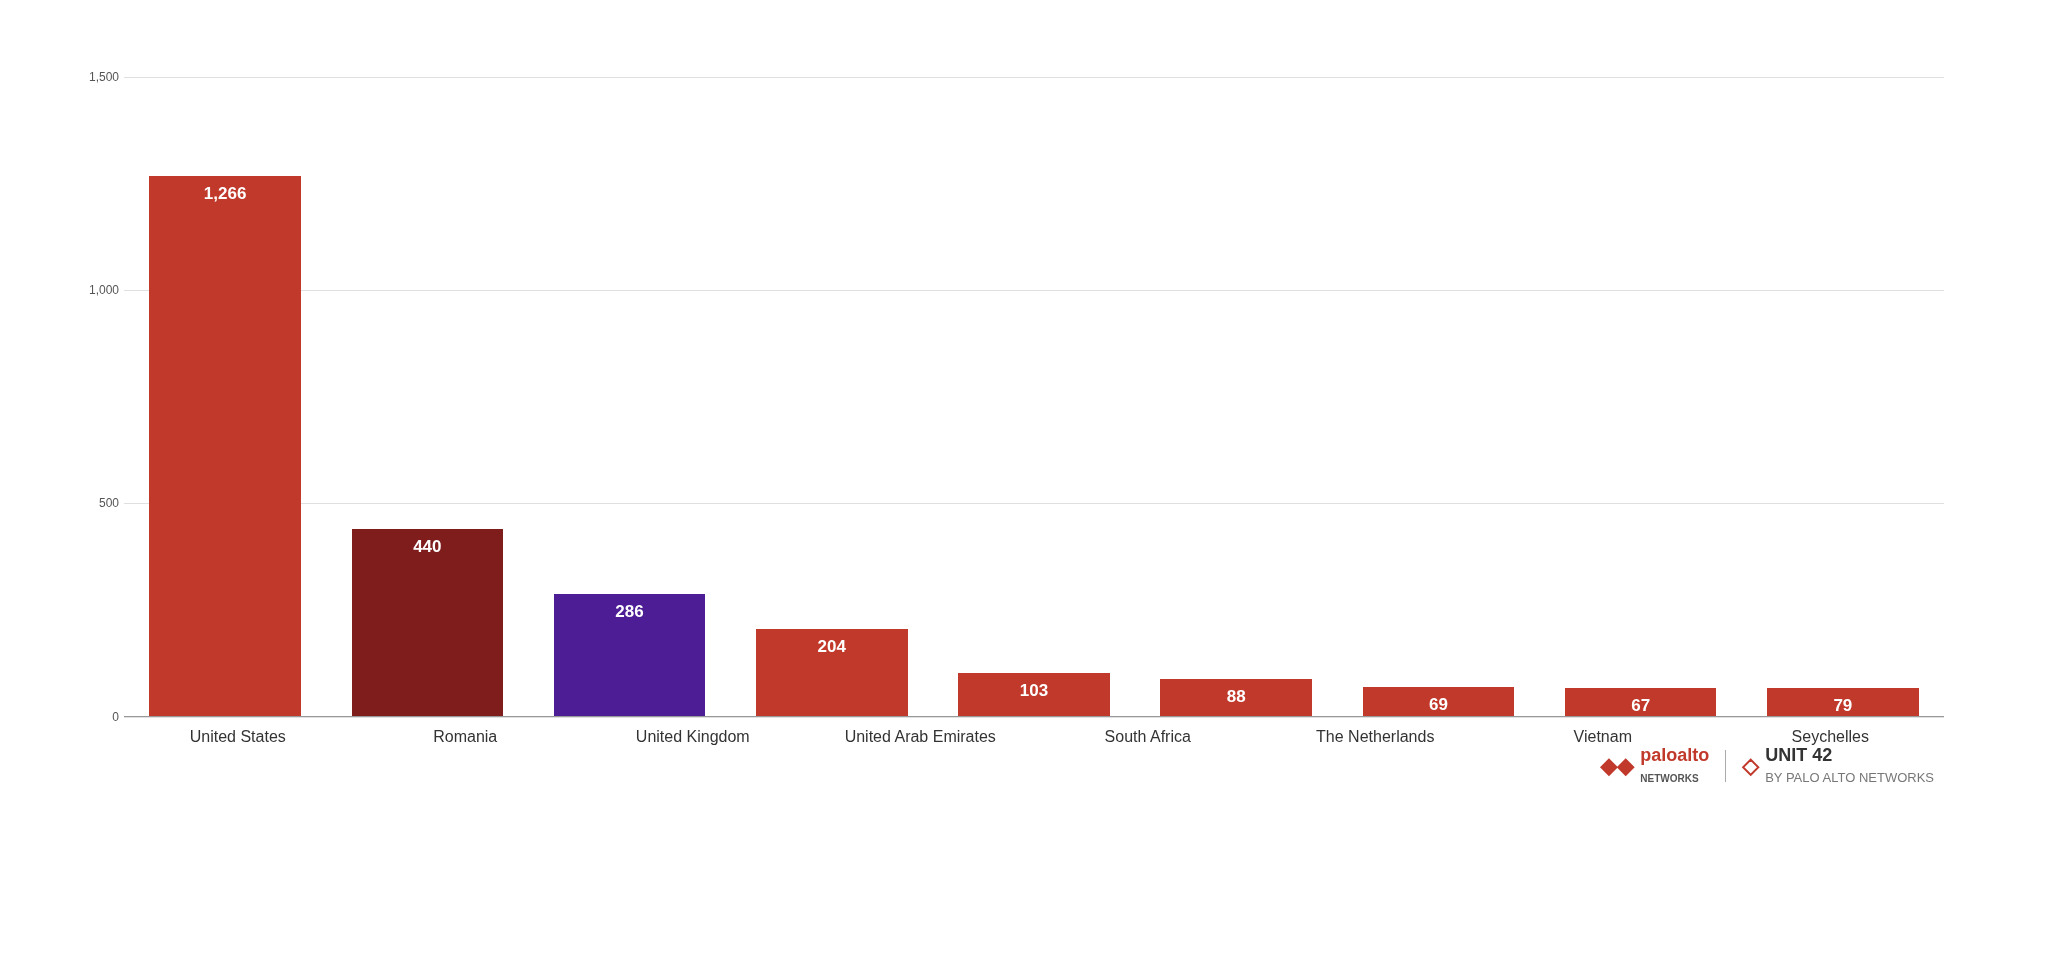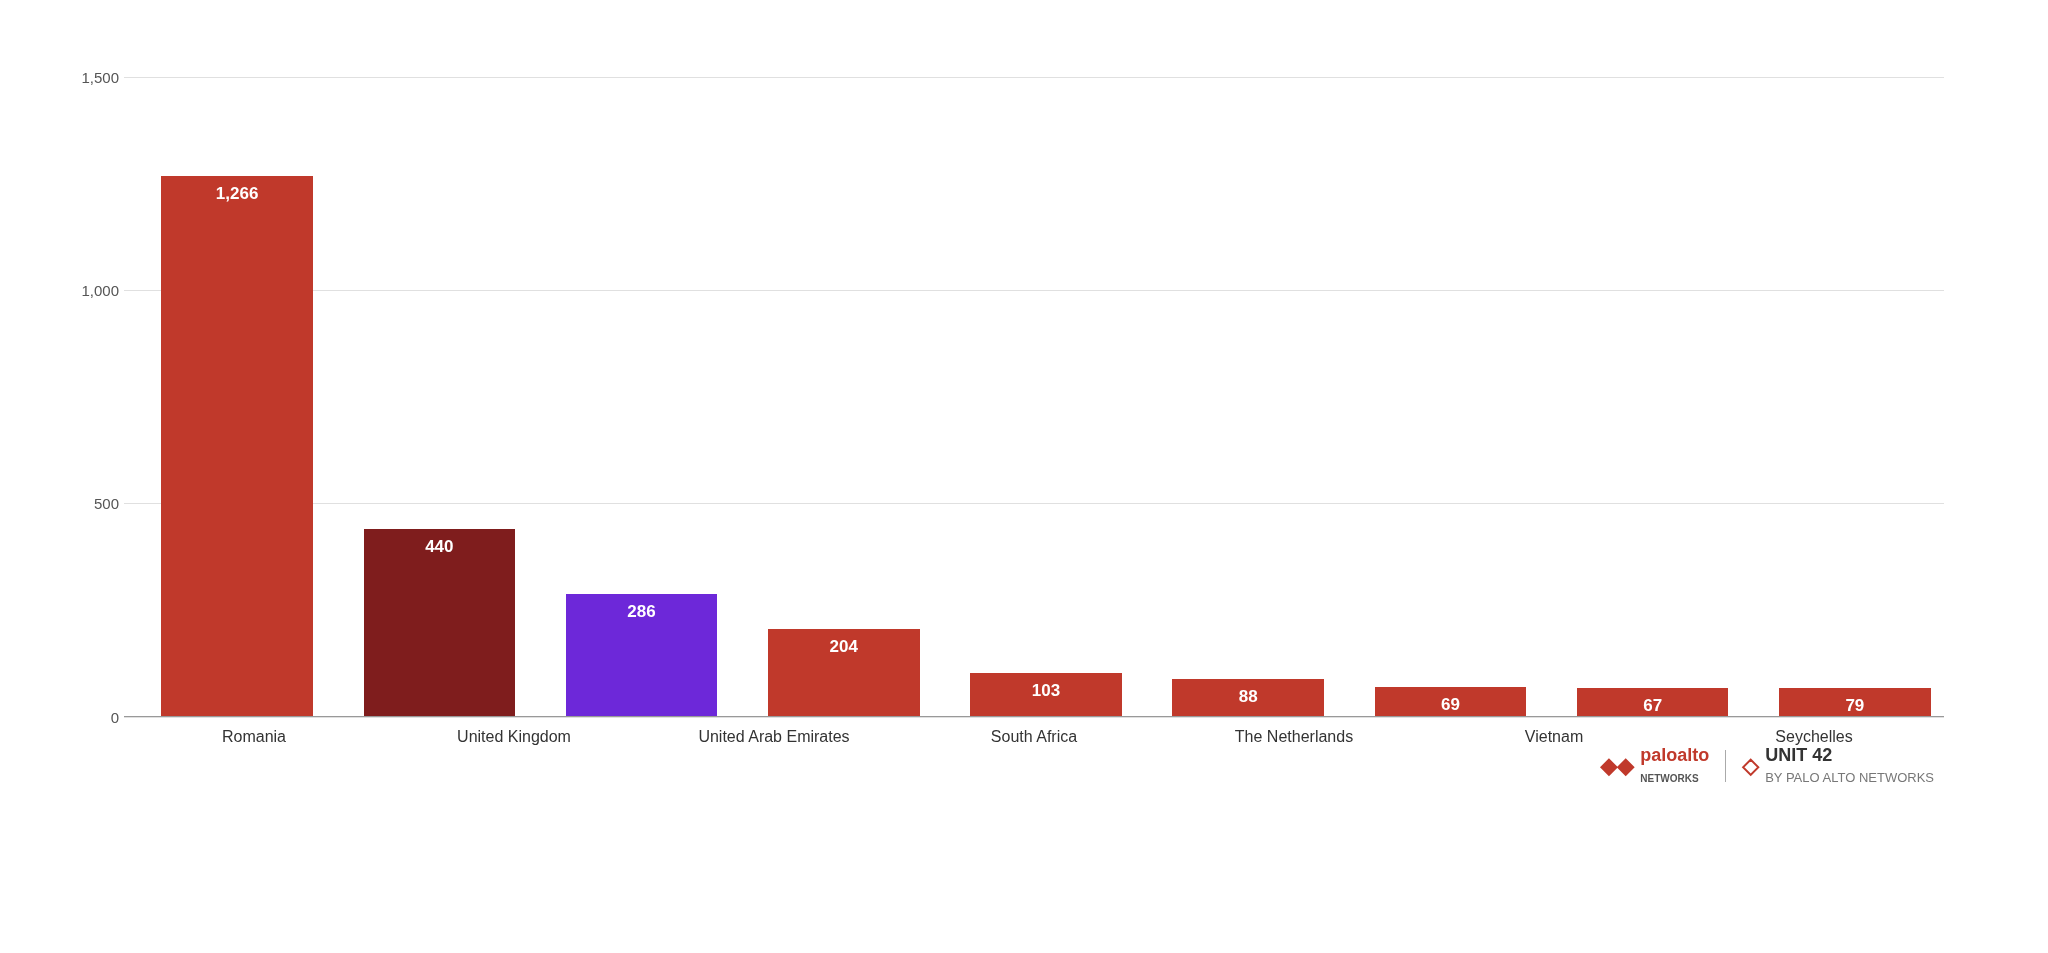--- a/index.html
+++ b/index.html
@@ -52,30 +52,30 @@
     }
     .grid-line {
       position: absolute;
       left: 0;
       right: 0;
       border-top: 1px solid #e0e0e0;
     }
     .y-tick-label {
       position: absolute;
       left: -55px;
-      font-size: 15px;
+      font-size: 12px;
       color: #555;
       transform: translateY(-50%);
       text-align: right;
       width: 50px;
     }
     .bars-area {
       position: absolute;
       top: 0;
-      left: 12px;
+      left: 0;
       width: 100%;
       height: calc(100% - 80px);
       display: flex;
       align-items: flex-end;
       padding-bottom: 0;
     }
     .bar-group {
       flex: 1;
       display: flex;
       flex-direction: column;
@@ -191,21 +191,21 @@
           <div class="bar" style="height: 84.4%; background-color: rgb(192, 57, 43);">
             <div class="bar-value">1,266</div>
           </div>
         </div>
         <div class="bar-group">
           <div class="bar" style="height: 29.3333%; background-color: #7f1d1d;">
             <div class="bar-value">440</div>
           </div>
         </div>
         <div class="bar-group">
-          <div class="bar" style="height: 19.0667%; background-color: #6d28d9;">
+          <div class="bar" style="height: 19.0667%; background-color: #4c1d95;">
             <div class="bar-value">286</div>
           </div>
         </div>
         <div class="bar-group">
           <div class="bar" style="height: 13.6%; background-color: rgb(192, 57, 43);">
             <div class="bar-value">204</div>
           </div>
         </div>
         <div class="bar-group">
           <div class="bar" style="height: 6.86667%; background-color: rgb(192, 57, 43);">
@@ -230,20 +230,21 @@
         <div class="bar-group">
           <div class="bar" style="height: 4.4%; background-color: rgb(192, 57, 43);">
             <div class="bar-value">79</div>
           </div>
         </div>
       </div>
 
     <div class="x-axis-line"></div>
 
     <div class="x-labels-row" id="x-labels-row">
+        <div class="x-label">United States</div>
         <div class="x-label">Romania</div>
         <div class="x-label">United Kingdom</div>
         <div class="x-label">United Arab Emirates</div>
         <div class="x-label">South Africa</div>
         <div class="x-label">The Netherlands</div>
         <div class="x-label">Vietnam</div>
         <div class="x-label">Seychelles</div>
       </div>
 
     <div class="logo-area">

